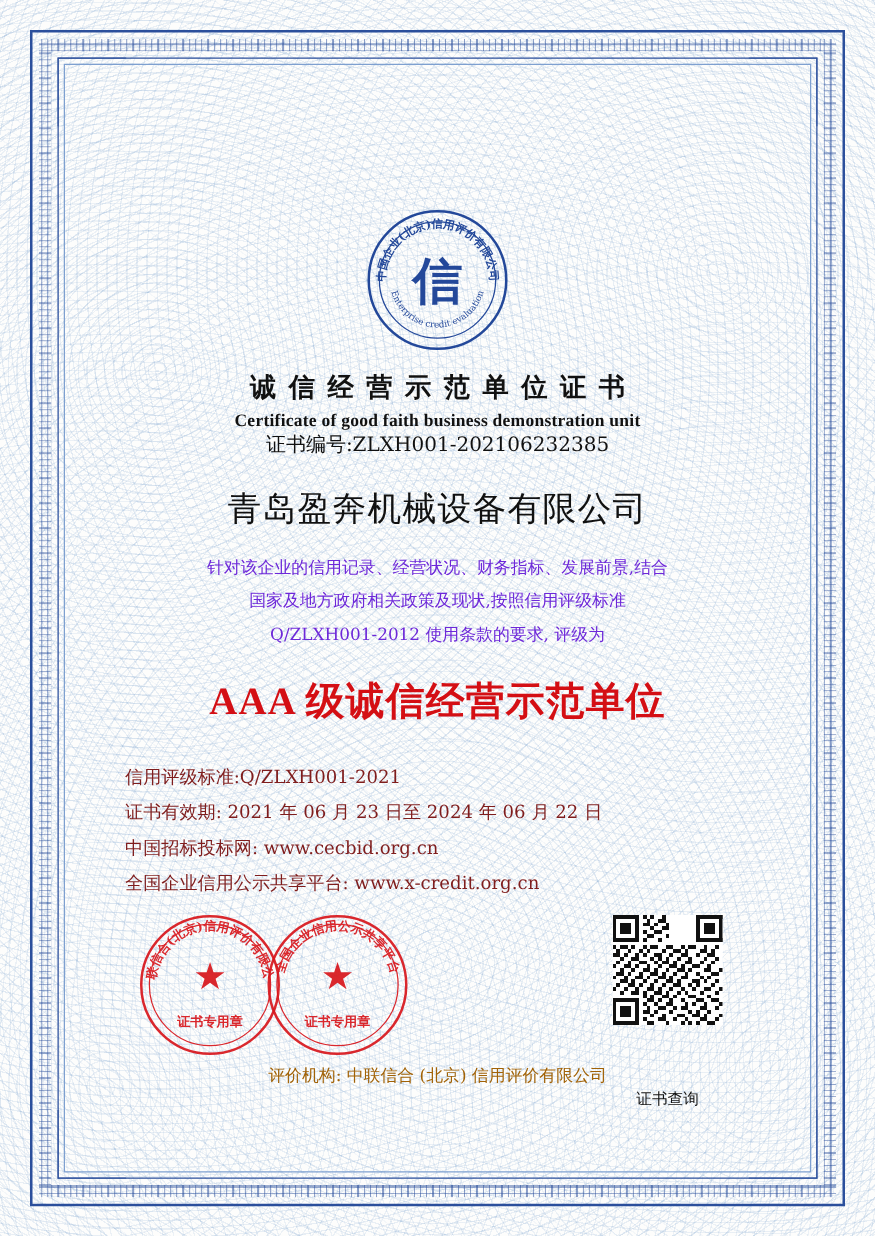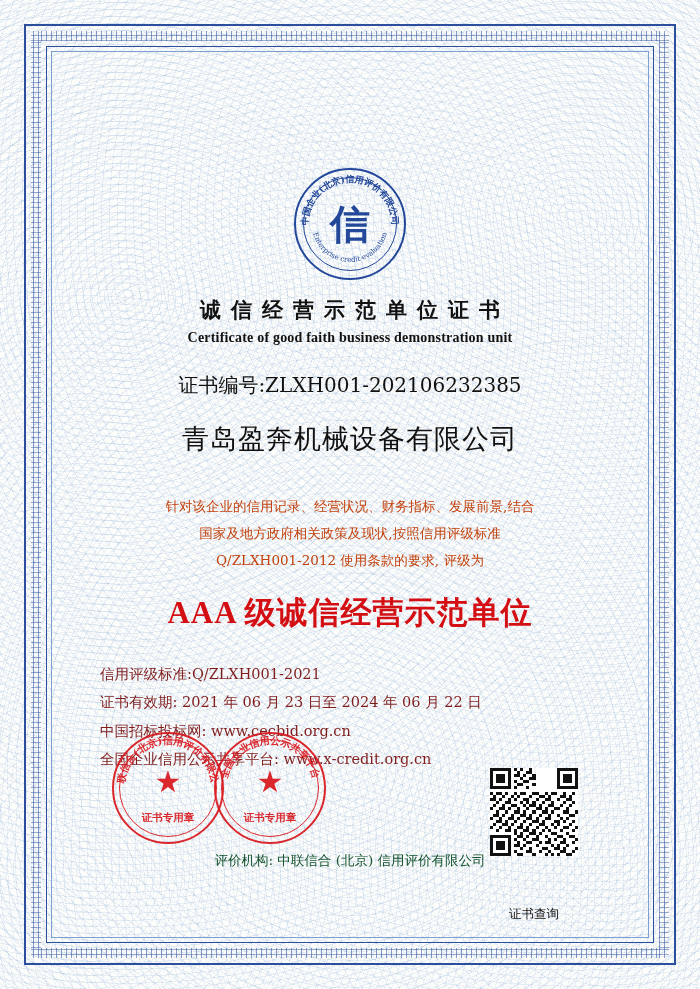--- a/index.html
+++ b/index.html
@@ -141,38 +141,37 @@
   }
   .title-en {
     margin-top: 6px;
     font-family: "Liberation Serif", serif;
     font-size: 14px;
     font-weight: bold;
     color: #111111;
     letter-spacing: 0.2px;
   }
   .cert-no {
-    margin-top: 26px;
-    font-family: "DejaVu Serif", serif;
-    font-size: 20px;
+    font-family: "DejaVu Serif", serif;
+    font-size: 16px;
     color: #111111;
   }
   .company {
     margin-top: 22px;
     font-family: "DejaVu Serif", serif;
     font-size: 27px;
     font-weight: normal;
     color: #111111;
     letter-spacing: 1px;
   }
   .body-text {
-    margin-top: 36px;
+    margin-top: 16px;
     font-family: "DejaVu Serif", serif;
     font-size: 13.5px;
-    color: #c2410c;
+    color: #6d28d9;
     line-height: 2.0;
   }
   .body-text div { white-space: nowrap; }
 
   .award {
     margin-top: 18px;
     font-family: Liberation Serif, serif;
     font-size: 31px;
     font-weight: bold;
     color: #d40f14;
@@ -241,21 +240,21 @@
     font-family: "DejaVu Serif", serif;
     font-size: 10px;
     fill: #d8161c;
     font-weight: bold;
   }
 
   
   .qr-block {
     position: absolute;
     right: 54px;
-    top: 708px;
+    top: 672px;
     width: 104px;
     text-align: center;
   }
   .qr {
     width: 88px;
     height: 88px;
     margin: 0 auto;
     background: #ffffff;
   }
   .qr-label {
@@ -265,21 +264,21 @@
     color: #111111;
   }
 
   .issuer {
     position: absolute;
     left: 0; right: 0;
     top: 792px;
     text-align: center;
     font-family: "DejaVu Serif", serif;
     font-size: 13.5px;
-    color: #14532d;
+    color: #a16207;
   }
 </style>
 </head>
 <body>
 
 <div class="certificate">
 
   <div class="bg-guilloche"></div>
 
   <svg class="bg-wave" viewBox="0 0 700 989" preserveAspectRatio="none">

